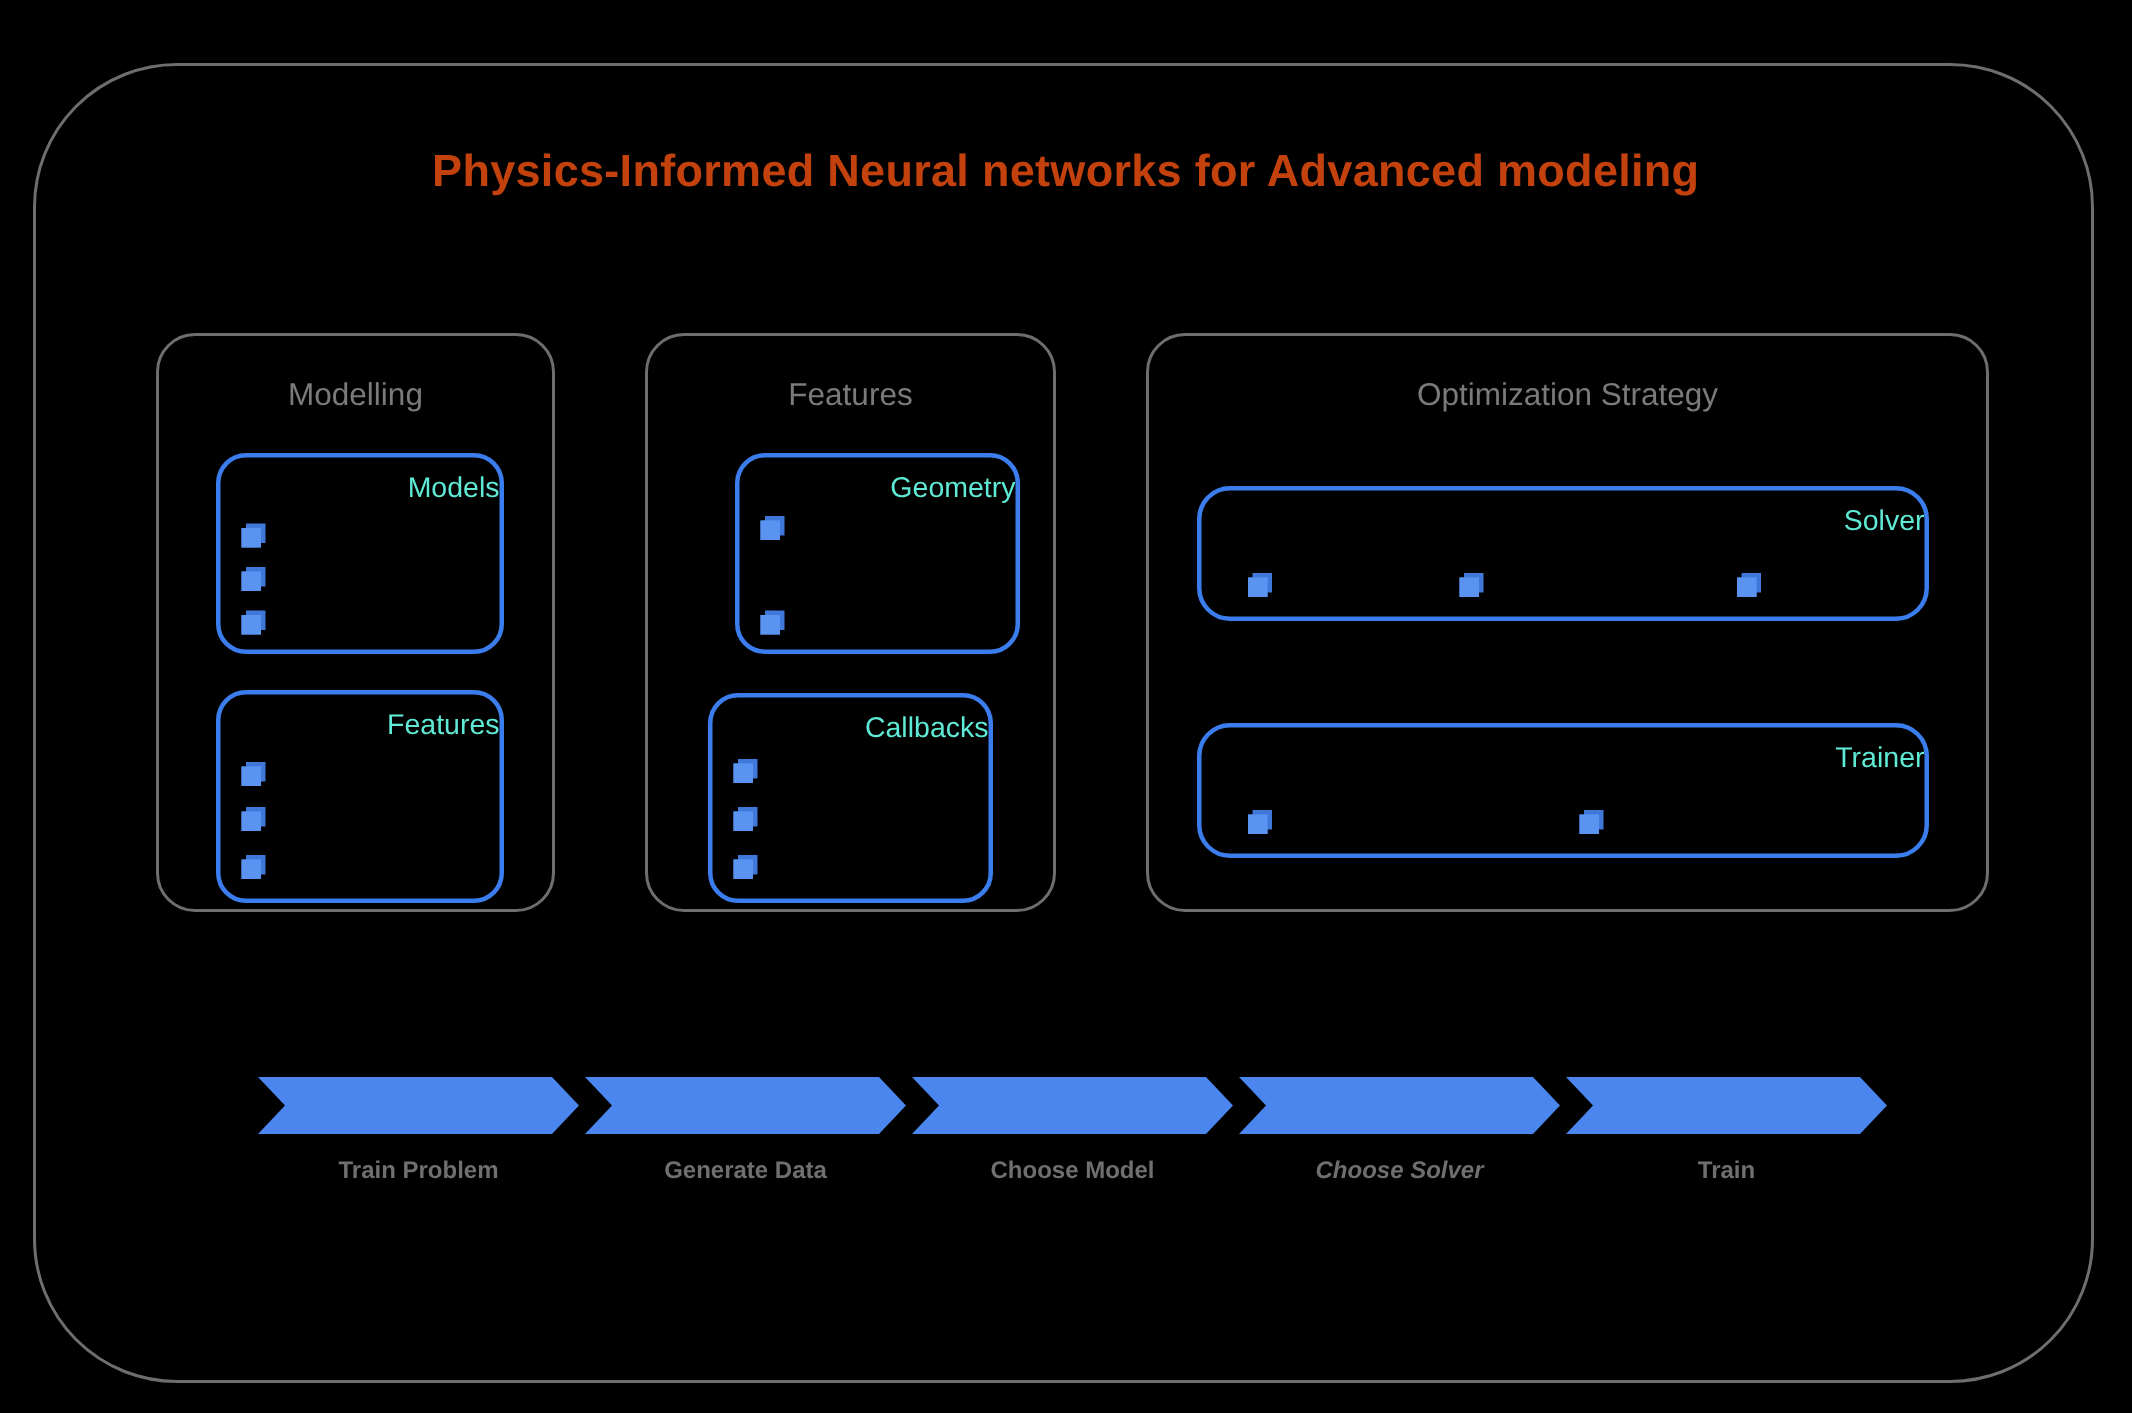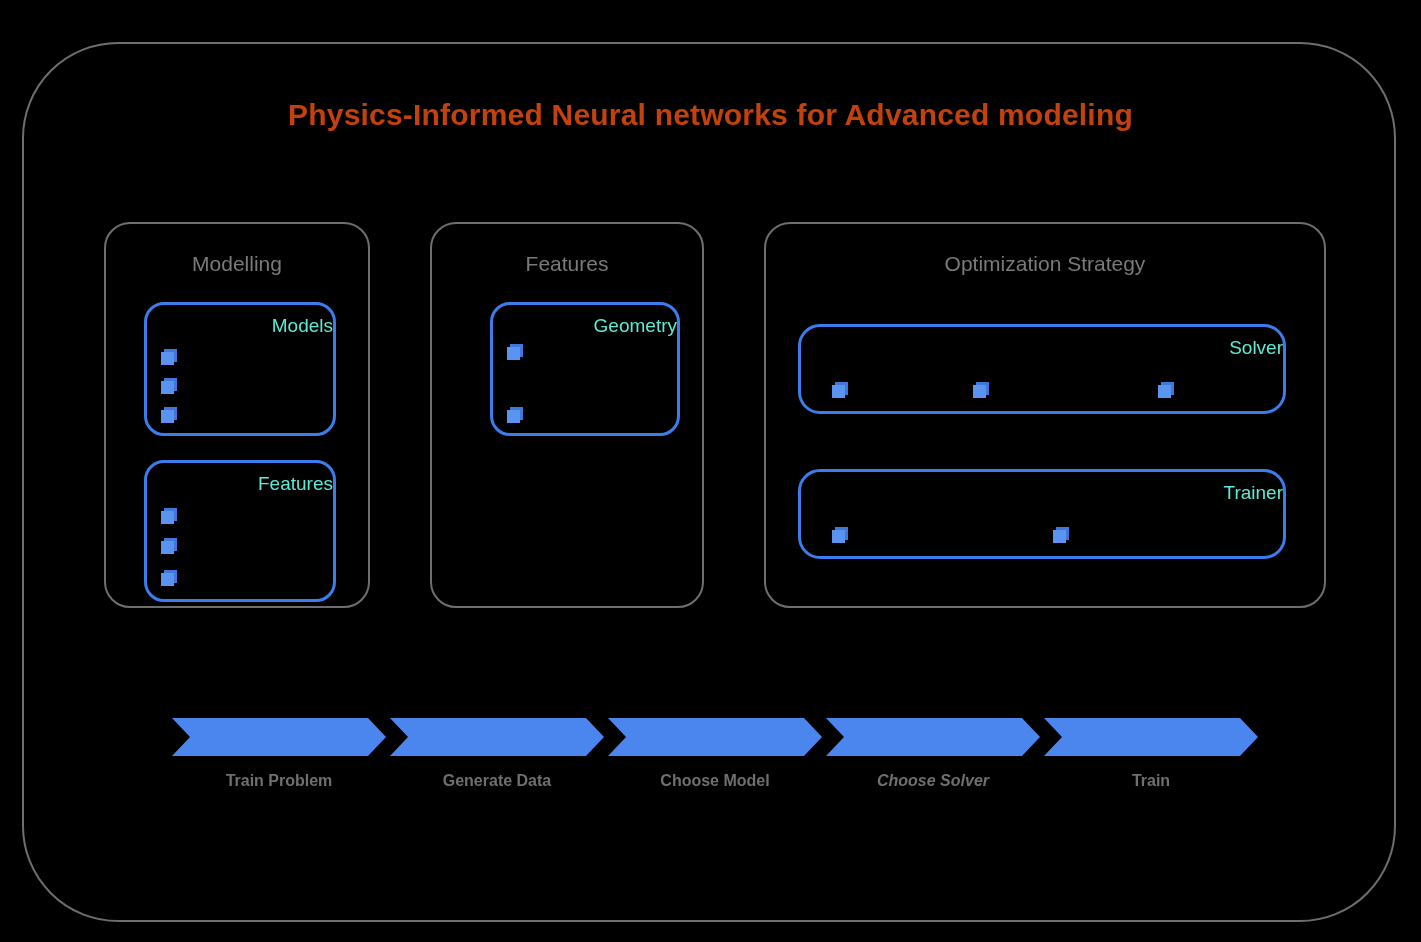--- a/index.html
+++ b/index.html
@@ -84,21 +84,21 @@
     text-align: right;
     font-size: 19px;
     color: #5eead4;
   }
 
   #sub-models    { left: 144px; top: 302px; width: 192px; height: 134px; }
   #sub-problems  { left: 144px; top: 460px; width: 192px; height: 142px; }
   #sub-geometry  { left: 490px; top: 302px; width: 190px; height: 134px; }
   #sub-callbacks { left: 472px; top: 462px; width: 190px; height: 140px; }
   #sub-solver    { left: 798px; top: 324px; width: 488px; height: 90px;  border-radius: 22px; }
-  #sub-trainer   { left: 798px; top: 469px; width: 488px; height: 90px;  border-radius: 22px; }
+  #sub-trainer   { left: 798px; top: 482px; width: 488px; height: 90px;  border-radius: 22px; }
 
   
   .cube {
     position: absolute;
     width: 13px;
     height: 13px;
     background: #4a86ee;
     box-shadow: 3px -3px 0 0 #3f78d8;
   }
   .cube::after {
@@ -168,20 +168,26 @@
   <div class="group-card" id="group-features">
     <div class="group-title">Features</div>
   </div>
 
   <div class="sub-card" id="sub-geometry">
     <div class="sub-title">Geometry</div>
     <div class="cube" style="left:14px; top:42px;"></div>
     <div class="cube" style="left:14px; top:105px;"></div>
   </div>
 
+  <div class="sub-card" id="sub-callbacks">
+    <div class="sub-title">Callbacks</div>
+    <div class="cube" style="left:14px; top:44px;"></div>
+    <div class="cube" style="left:14px; top:76px;"></div>
+    <div class="cube" style="left:14px; top:108px;"></div>
+  </div>
 
   <div class="group-card" id="group-optim">
     <div class="group-title">Optimization Strategy</div>
   </div>
 
   <div class="sub-card" id="sub-solver">
     <div class="sub-title">Solver</div>
     <div class="cube" style="left:31px;  top:58px;"></div>
     <div class="cube" style="left:172px; top:58px;"></div>
     <div class="cube" style="left:357px; top:58px;"></div>

